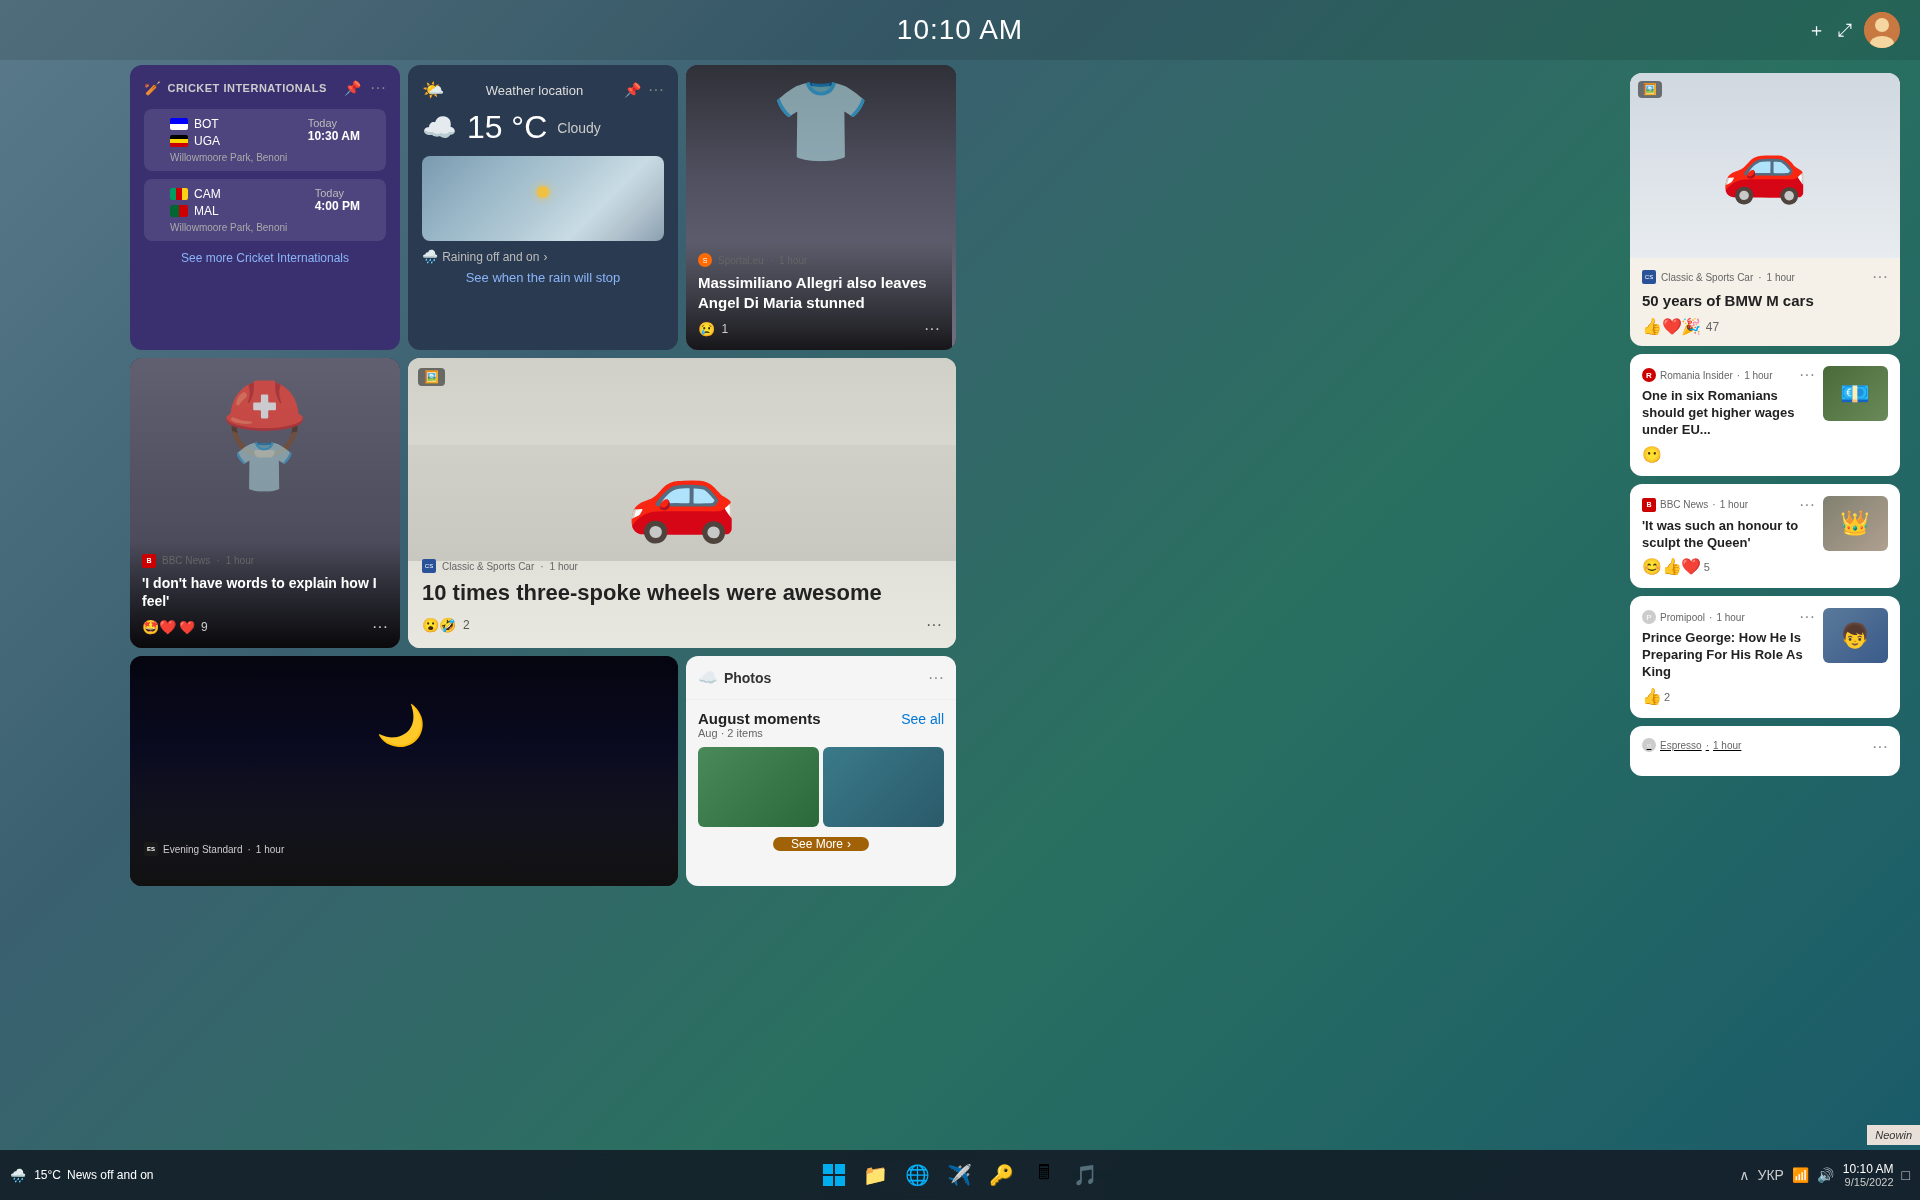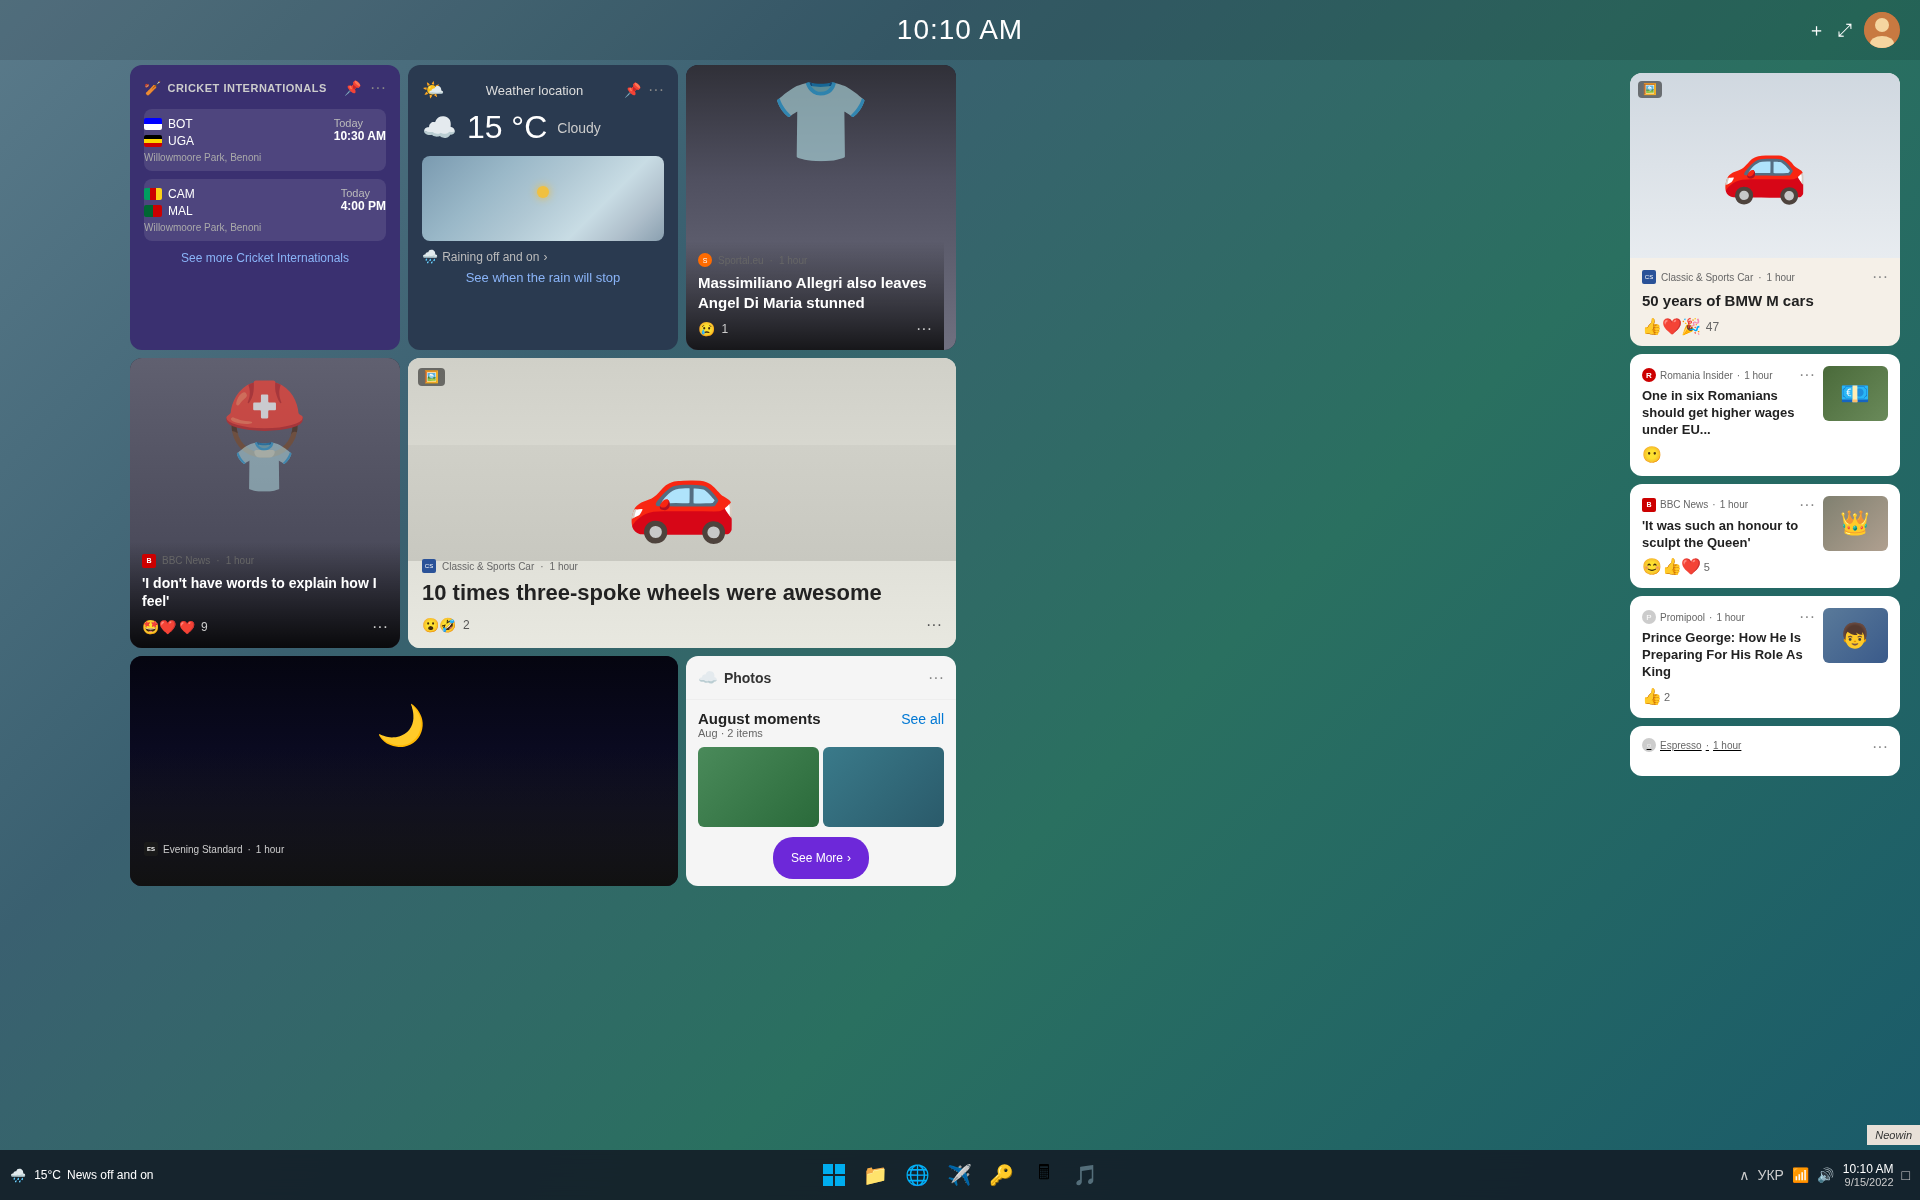--- a/index.html
+++ b/index.html
@@ -87,21 +87,21 @@
       font-weight: 600;
       letter-spacing: 0.5px;
       color: #ccc;
     }
     .cricket-actions {
       display: flex; gap: 8px;
     }
     .match-row {
       background: rgba(255,255,255,0.1);
       border-radius: 8px;
-      padding: 8px 0;
+      padding: 8px 26px;
       margin-bottom: 8px;
     }
     .match-teams {
       display: flex;
       justify-content: space-between;
       align-items: flex-start;
     }
     .team-list {
       display: flex;
       flex-direction: column;
@@ -189,21 +189,21 @@
     .news-card-large-1 {
       grid-row: 1;
       grid-column: 3;
       background: #1a1a2e;
       color: white;
       position: relative;
       overflow: hidden;
     }
     .news-gradient-overlay {
       position: absolute;
-      bottom: 0; left: 0; right: 12px;
+      bottom: 0; left: 0; right: 4px;
       background: linear-gradient(transparent, rgba(0,0,0,0.8));
       padding: 12px;
     }
     .news-source-row {
       display: flex;
       align-items: center;
       gap: 6px;
       margin-bottom: 6px;
     }
     .news-title-overlay {
@@ -367,24 +367,24 @@
       margin-top: 8px;
     }
     .photo-thumb {
       flex: 1; height: 80px;
       border-radius: 6px;
       overflow: hidden;
     }
     .see-more-btn {
       display: flex; align-items: center; justify-content: center;
       gap: 4px;
-      background: #6d28d9;
+      background: #a16207;
       color: white;
       border-radius: 20px;
-      padding: 14px 18px;
+      padding: 0 18px;
       font-size: 12px;
       cursor: pointer;
       margin: 2px auto;
       width: fit-content;
     }
 
     
     .right-news-col {
       position: absolute;
       right: 20px;

